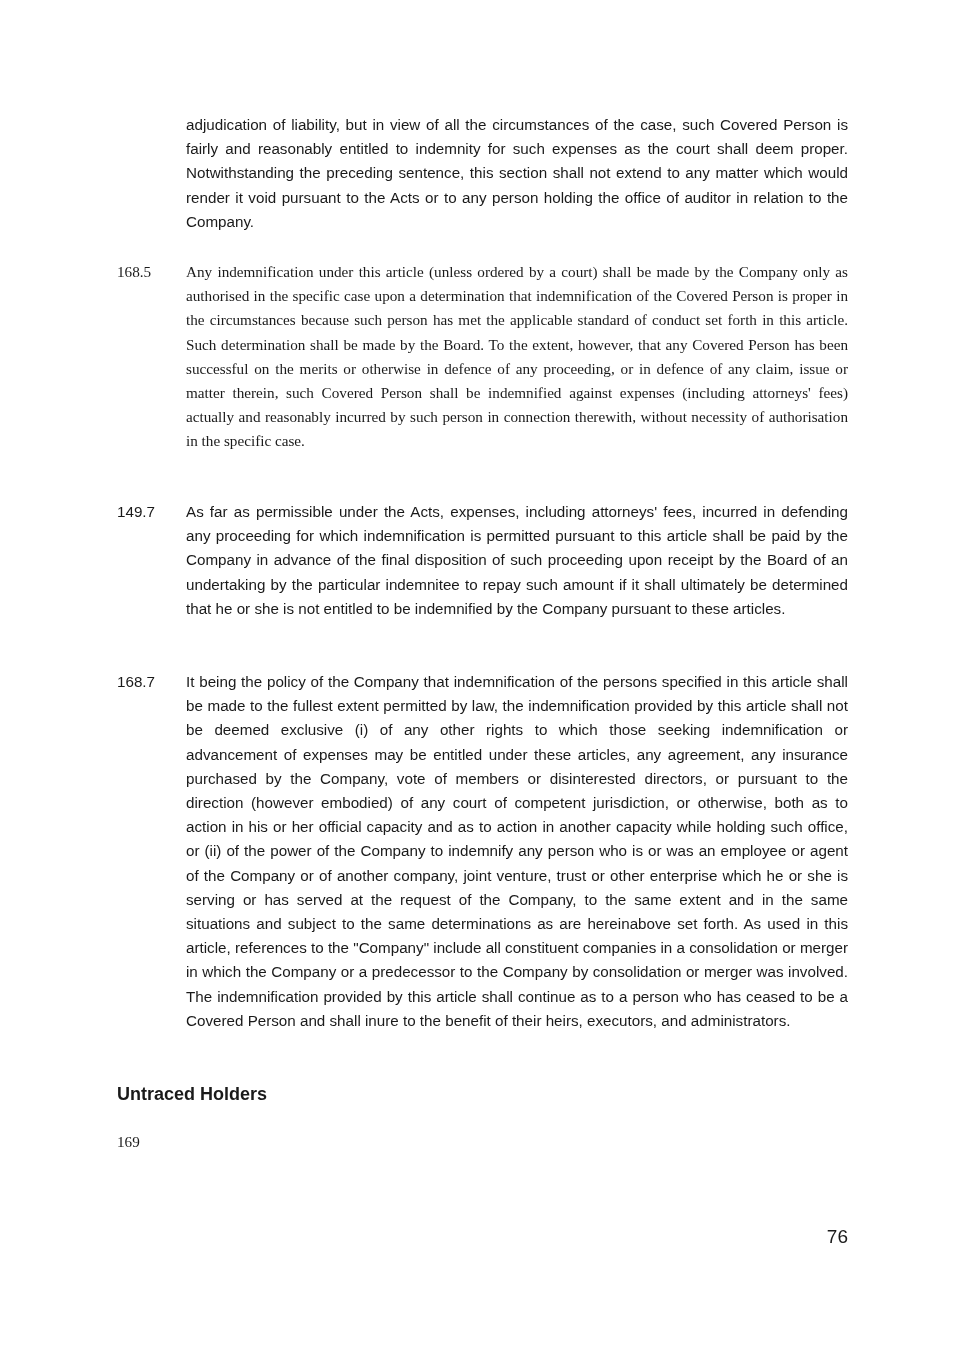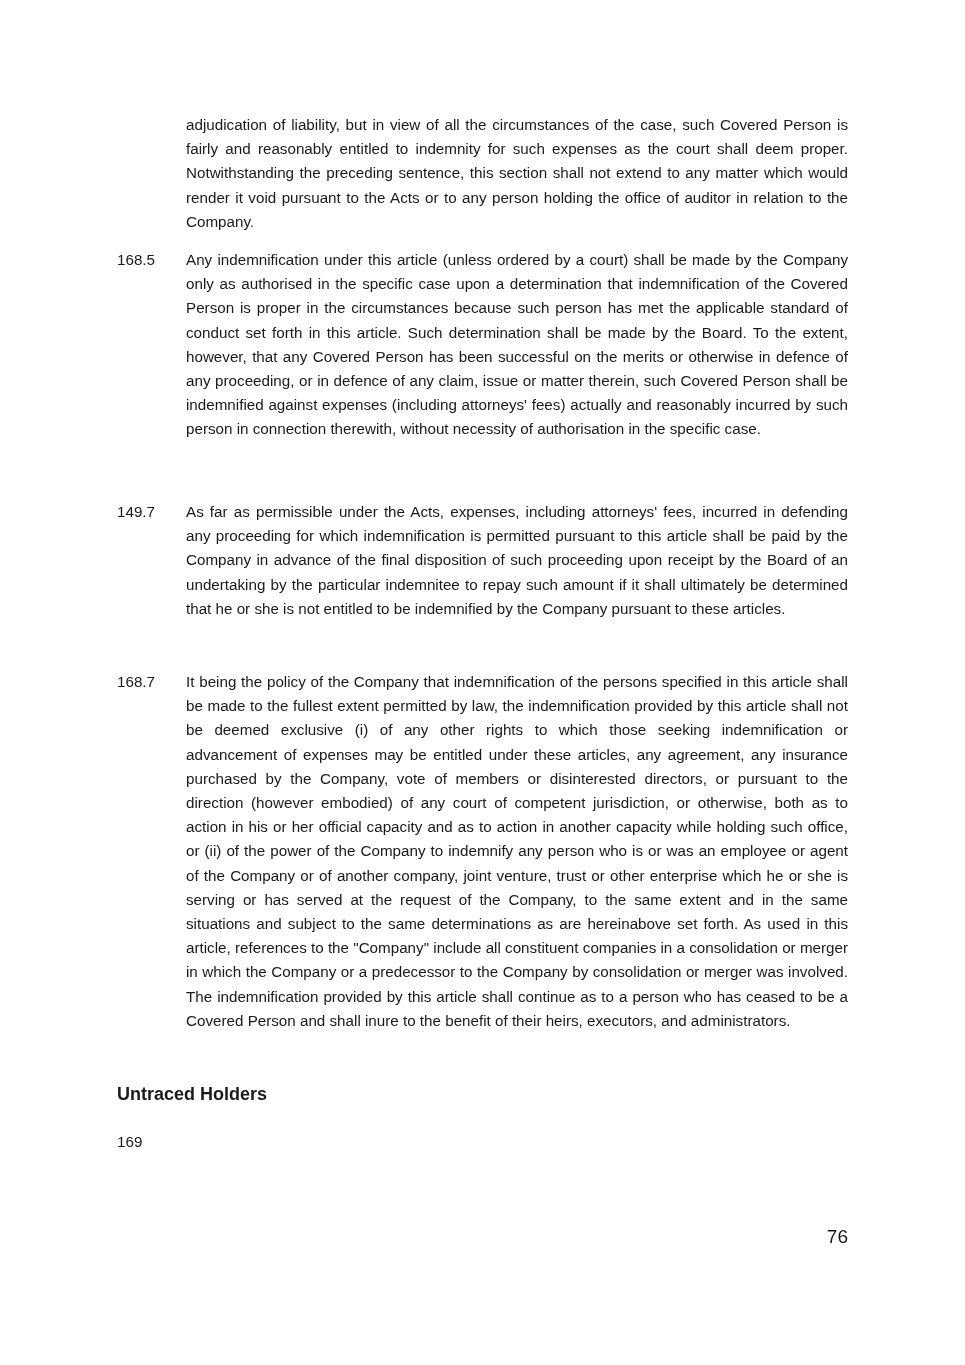--- a/index.html
+++ b/index.html
@@ -66,35 +66,35 @@
 </style>
 </head>
 <body>
 
 <div class="page">
 
   <div class="para cont" style="top:113px;">
     <div class="text">adjudication of liability, but in view of all the circumstances of the case, such Covered Person is fairly and reasonably entitled to indemnity for such expenses as the court shall deem proper. Notwithstanding the preceding sentence, this section shall not extend to any matter which would render it void pursuant to the Acts or to any person holding the office of auditor in relation to the Company.</div>
   </div>
 
-  <div class="para" style="top:248px;">
+  <div class="para" style="top:260px;font-family:Liberation Serif, serif;">
     <span class="num">168.5</span>
     <div class="text">Any indemnification under this article (unless ordered by a court) shall be made by the Company only as authorised in the specific case upon a determination that indemnification of the Covered Person is proper in the circumstances because such person has met the applicable standard of conduct set forth in this article. Such determination shall be made by the Board. To the extent, however, that any Covered Person has been successful on the merits or otherwise in defence of any proceeding, or in defence of any claim, issue or matter therein, such Covered Person shall be indemnified against expenses (including attorneys' fees) actually and reasonably incurred by such person in connection therewith, without necessity of authorisation in the specific case.</div>
   </div>
 
   <div class="para" style="top:500px;">
     <span class="num">149.7</span>
     <div class="text">As far as permissible under the Acts, expenses, including attorneys' fees, incurred in defending any proceeding for which indemnification is permitted pursuant to this article shall be paid by the Company in advance of the final disposition of such proceeding upon receipt by the Board of an undertaking by the particular indemnitee to repay such amount if it shall ultimately be determined that he or she is not entitled to be indemnified by the Company pursuant to these articles.</div>
   </div>
 
   <div class="para" style="top:670px;">
     <span class="num">168.7</span>
     <div class="text">It being the policy of the Company that indemnification of the persons specified in this article shall be made to the fullest extent permitted by law, the indemnification provided by this article shall not be deemed exclusive (i) of any other rights to which those seeking indemnification or advancement of expenses may be entitled under these articles, any agreement, any insurance purchased by the Company, vote of members or disinterested directors, or pursuant to the direction (however embodied) of any court of competent jurisdiction, or otherwise, both as to action in his or her official capacity and as to action in another capacity while holding such office, or (ii) of the power of the Company to indemnify any person who is or was an employee or agent of the Company or of another company, joint venture, trust or other enterprise which he or she is serving or has served at the request of the Company, to the same extent and in the same situations and subject to the same determinations as are hereinabove set forth. As used in this article, references to the "Company" include all constituent companies in a consolidation or merger in which the Company or a predecessor to the Company by consolidation or merger was involved. The indemnification provided by this article shall continue as to a person who has ceased to be a Covered Person and shall inure to the benefit of their heirs, executors, and administrators.</div>
   </div>
 
   <div class="heading" style="top:1082px;">Untraced Holders</div>
 
-  <div class="plain" style="top:1130px;">169</div>
+  <div class="plain" style="top:1130px;font-family:Liberation Serif, serif;">169</div>
 
 
   <div class="page-number">76</div>
 
 </div>
 
 </body></html>

